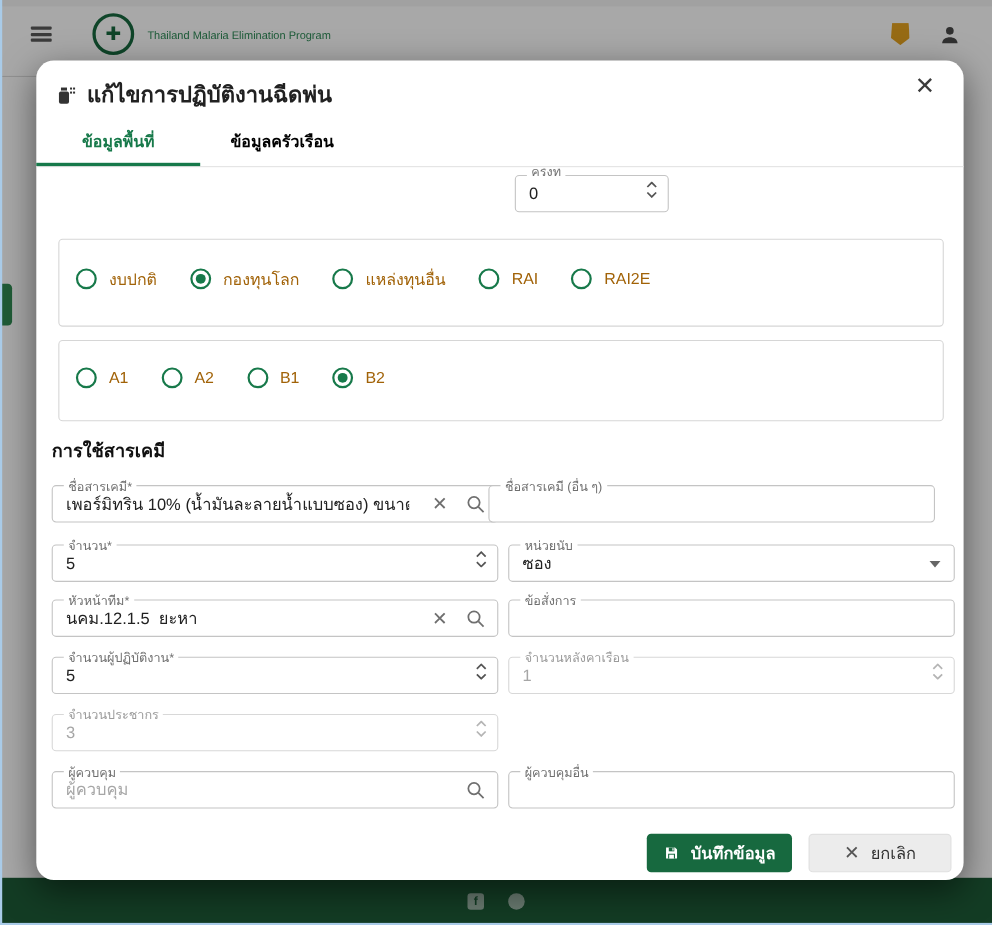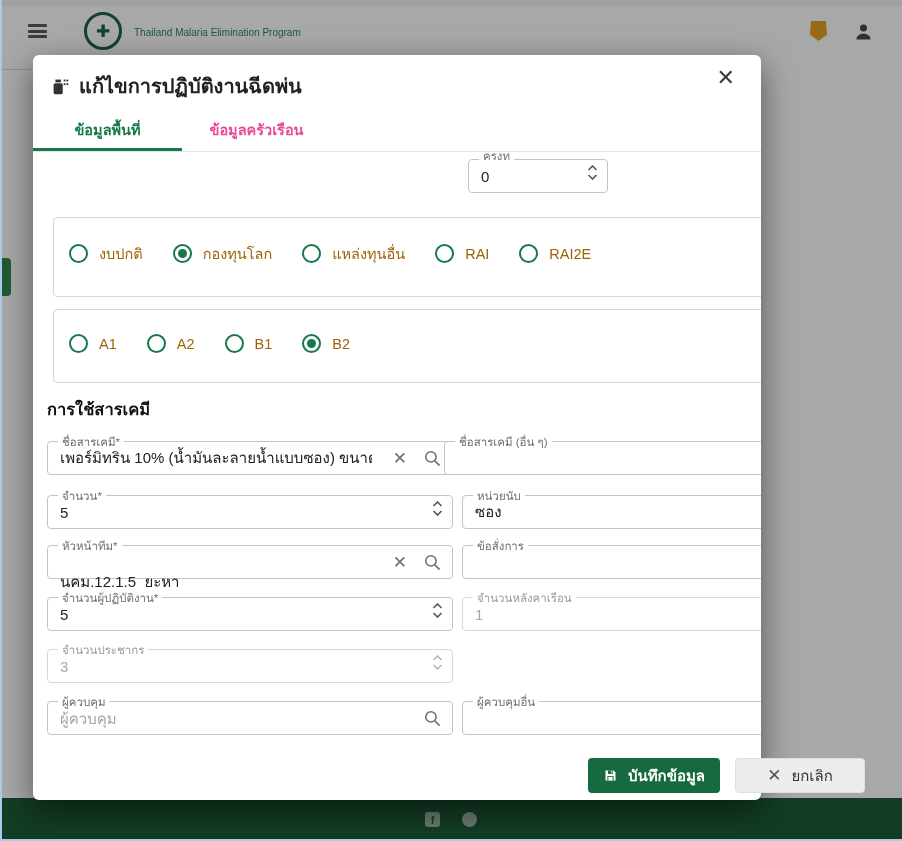--- a/index.html
+++ b/index.html
@@ -28,27 +28,27 @@
   .stub-green { position:absolute; top:258px; left:0; width:11px; height:38px; background:#2f8a52; border-radius:0 4px 4px 0; }
   .app-footer { position:absolute; top:798px; left:0; right:0; height:43px; background:#1d5b38; display:flex; align-items:center; justify-content:center; gap:22px; }
   .fb-box { width:15px; height:15px; border-radius:3px; background:rgba(255,255,255,.58); display:flex; align-items:center; justify-content:center; cursor:pointer; }
   .fb-box::after { content:"f"; color:#1d5b38; font-size:11px; font-weight:bold; }
   .round-ico { width:15px; height:15px; border-radius:50%; background:rgba(255,255,255,.58); cursor:pointer; }
 
   
   .overlay { position:absolute; inset:0; background:rgba(0,0,0,.34); z-index:5; }
 
   
-  .modal { position:absolute; left:33px; top:55px; width:728px; height:745px; background:#fff; border-radius:6px; box-shadow:0 10px 32px rgba(0,0,0,.5); z-index:10; }
+  .modal { position:absolute; left:33px; top:55px; width:843px; height:745px; background:#fff; border-radius:16px; box-shadow:0 10px 32px rgba(0,0,0,.5); z-index:10; }
   .dlg-icon { position:absolute; left:16px; top:20px; }
   .dlg-title { position:absolute; left:46px; top:15px; font-size:20px; font-weight:700; color:#212121; }
   .close-btn { position:absolute; right:26px; top:12px; font-size:22px; color:#3c3c3c; cursor:pointer; line-height:1; }
 
   .tabs { position:absolute; top:55px; left:0; right:0; height:42px; border-bottom:1px solid #e3e3e3; display:flex; }
-  .tab { width:149px; text-align:center; line-height:40px; font-size:14.5px; font-weight:700; color:#ec4899; cursor:pointer; }
+  .tab { width:149px; text-align:center; line-height:40px; font-size:14.5px; font-weight:700; color:#000000; cursor:pointer; }
   .tab.active { color:#17794a; border-bottom:3px solid #17794a; }
 
   .content { position:absolute; top:98px; left:0; right:0; height:598px; overflow:hidden; }
 
   
   .field { position:absolute; height:34px; border:1px solid #c4c4c4; border-radius:4px; background:#fff; }
   .flabel { position:absolute; top:-9px; left:10px; font-size:11.5px; color:#6f6f6f; background:#fff; padding:0 4px; white-space:nowrap; }
   .flabel.cut { top:-13px; }
   .finput { position:absolute; inset:0; border:none; outline:none; background:transparent; font-family:inherit; font-size:15px; color:#212121; padding:0 12px; width:100%; height:100%; }
   .field.disabled { border-color:#d8d8d8; }
@@ -222,21 +222,21 @@
       </span>
     </div>
     <div class="field" style="left:429px; top:342px; width:406px;">
       <span class="flabel">หน่วยนับ</span>
       <input class="finput" value="ซอง" style="">
       <span class="selarrow"></span>
     </div>
 
     <div class="field" style="left:14px; top:392px; width:406px;">
       <span class="flabel">หัวหน้าทีม*</span>
-      <input class="finput" style="padding-right: 80px; margin-top: 20px;" value="นคม.12.1.5  ยะหา">
+      <input class="finput" style="padding-right: 80px;" value="นคม.12.1.5  ยะหา">
       <span class="ficons">
         <span class="clear-x">✕</span>
         <svg width="19" height="19" viewBox="0 0 24 24" style="cursor:pointer">
             <circle cx="10" cy="10" r="6.5" fill="none" stroke="#6f6f6f" stroke-width="2"></circle>
             <line x1="15" y1="15" x2="21" y2="21" stroke="#6f6f6f" stroke-width="2"></line>
           </svg>
       </span>
     </div>
     <div class="field" style="left:429px; top:392px; width:406px;">
       <span class="flabel">ข้อสั่งการ</span>

